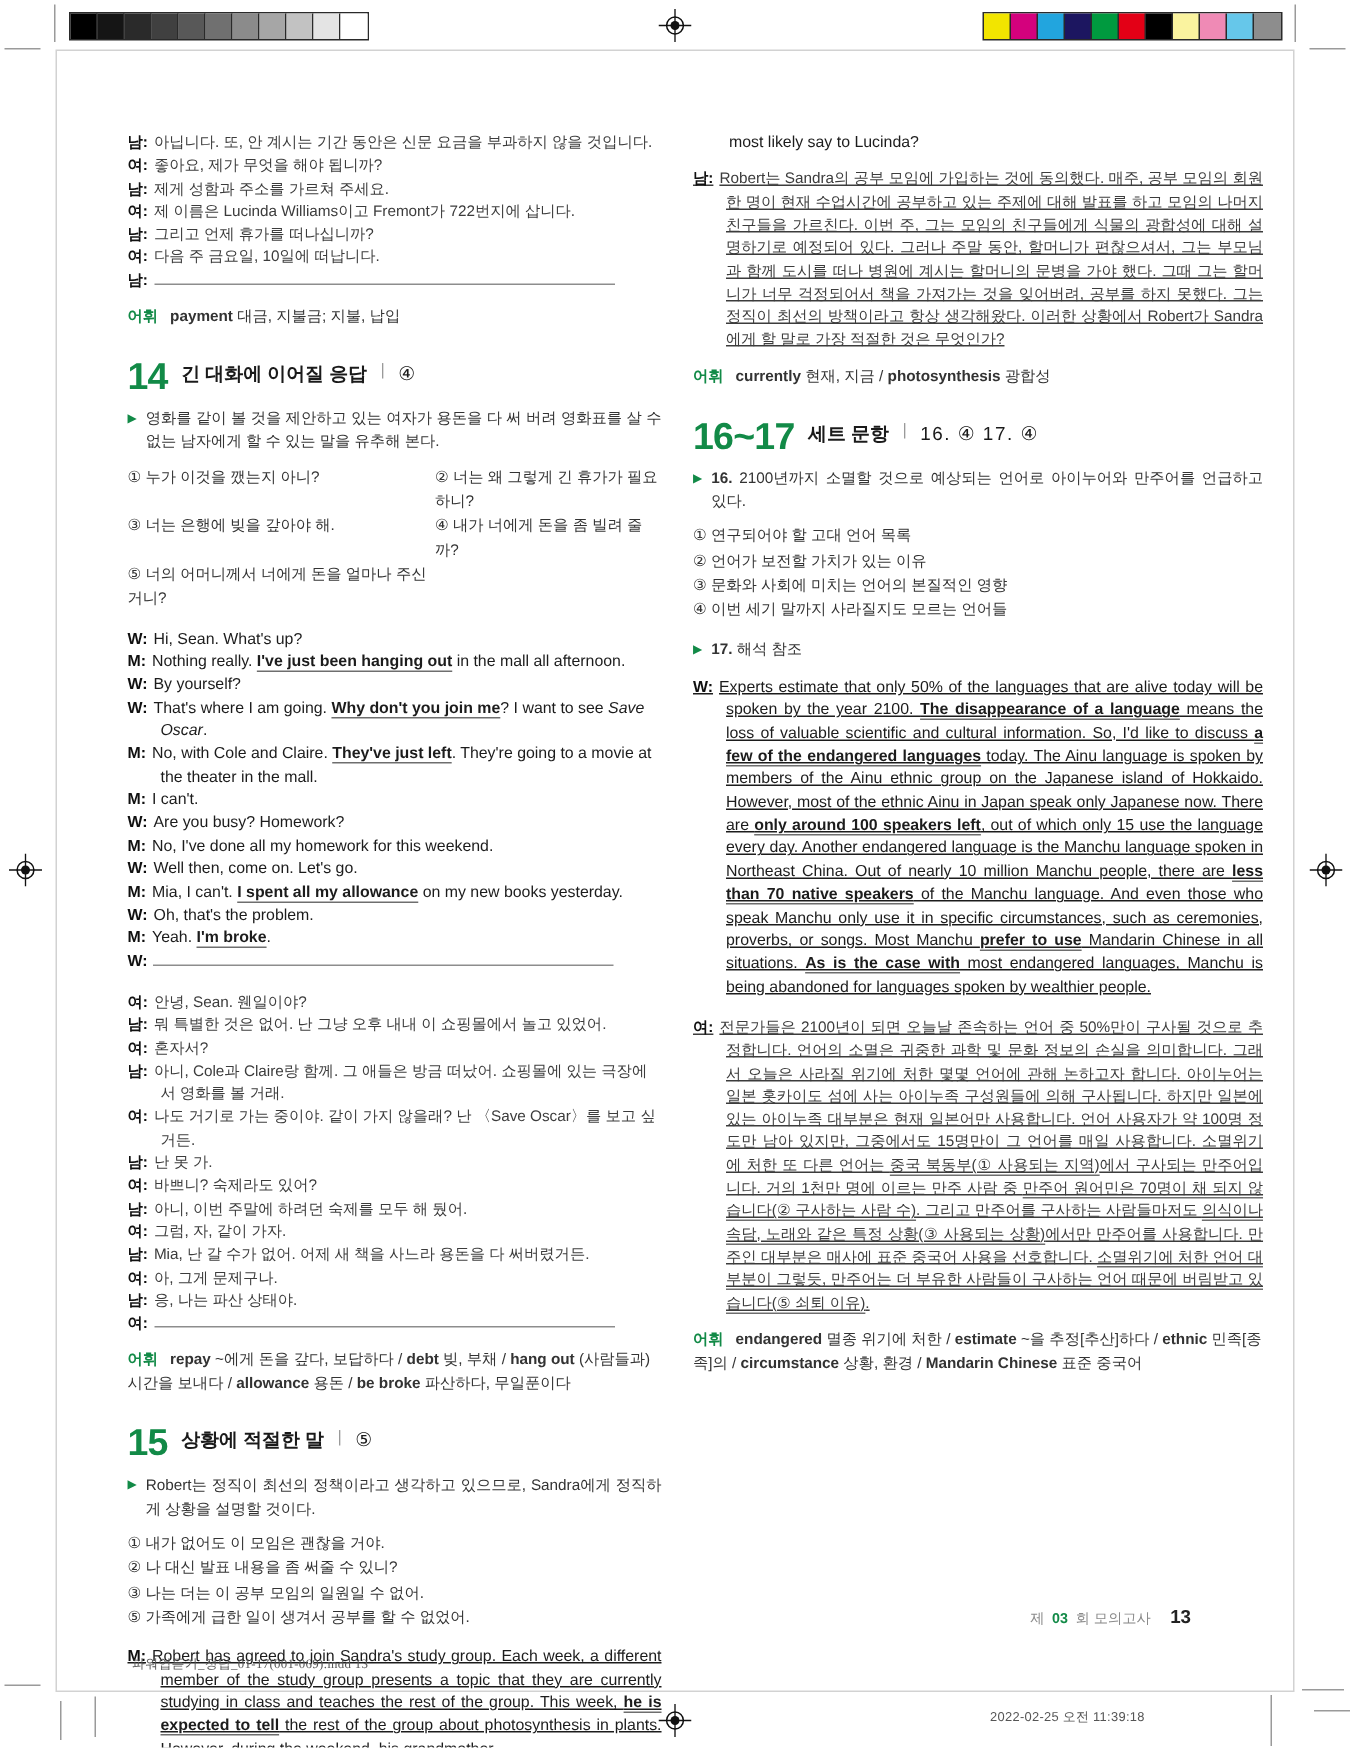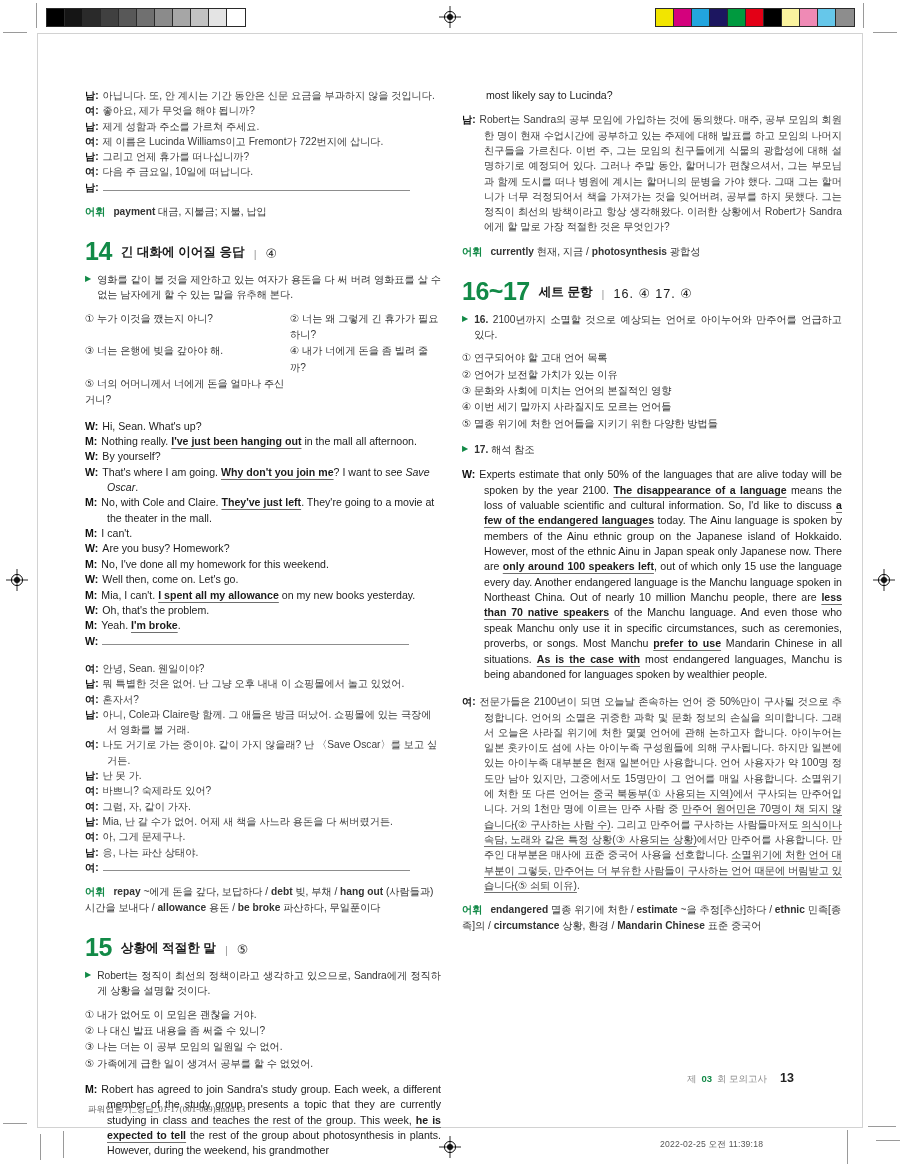--- a/index.html
+++ b/index.html
@@ -23,31 +23,31 @@
   .crop{ position:absolute; background:#9a9a9a; }
 
   
   .col{ position:absolute; top:88px; }
   .col-left{ left:85px; width:356px; }
   .col-right{ left:462px; width:380px; }
 
   .ko-text{ font-size:10.2px; color:var(--gray-ink); line-height:1.5; }
   .en-text{ font-size:10.6px; color:var(--ink); line-height:1.45; }
   .dline{ padding-left:22px; text-indent:-22px; }
-  .para .dline{ text-align:justify; }
+  .para .dline{ text-align:justify;text-decoration:underline; }
   .spk{ font-weight:700; color:#101010; margin-right:4px; }
   .fb{ font-weight:700; }
   .fi{ font-style:italic; }
   .fu{ text-decoration:underline; text-decoration-color:#6e6e6e; text-decoration-thickness:1px; text-underline-offset:2.6px; }
   .blank{ display:inline-block; width:calc(100% - 27px); height:9px; border-bottom:1px solid #8d8d8d; }
 
   .vocab{ font-size:10.2px; color:#333; line-height:1.55; margin-top:9px; }
   .vlabel{ color:var(--green); font-weight:700; margin-right:8px; }
 
-  .sec-head{ display:flex; align-items:flex-end; gap:9px; margin:21px 0 10px; }
+  .sec-head{ display:flex; gap:9px; margin:21px 0 10px; }
   .sec-num{ color:var(--green); font-weight:800; font-size:25px; line-height:0.85; letter-spacing:-0.5px; }
   .sec-title{ font-size:12.6px; font-weight:700; color:#1a1a1a; padding-bottom:1px; }
   .sec-sep{ color:#9a9a9a; font-size:11px; padding-bottom:2px; }
   .sec-ans{ font-size:12.6px; color:#1a1a1a; padding-bottom:1px; letter-spacing:1px; }
 
   .guide{ display:flex; gap:6px; font-size:10.2px; color:#333; line-height:1.5; margin-bottom:8px; text-align:justify; }
   .gmark{ color:var(--green); font-size:8px; line-height:1; padding-top:3px; flex:0 0 auto; }
 
   .options{ font-size:10.2px; color:#333; margin-bottom:10px; }
   .options .opt{ line-height:1.6; }
@@ -192,20 +192,21 @@
         <div class="dline"><span class="spk">W:</span><span class="blank"></span></div>
       </div>
     <div class="ko-text trans-block">
         <div class="dline"><span class="spk">여:</span><span>안녕, Sean. 웬일이야?</span></div>
         <div class="dline"><span class="spk">남:</span><span>뭐 특별한 것은 없어. 난 그냥 오후 내내 이 쇼핑몰에서 놀고 있었어.</span></div>
         <div class="dline"><span class="spk">여:</span><span>혼자서?</span></div>
         <div class="dline"><span class="spk">남:</span><span>아니, Cole과 Claire랑 함께. 그 애들은 방금 떠났어. 쇼핑몰에 있는 극장에서 영화를 볼 거래.</span></div>
         <div class="dline"><span class="spk">여:</span><span>나도 거기로 가는 중이야. 같이 가지 않을래? 난 〈Save Oscar〉를 보고 싶거든.</span></div>
         <div class="dline"><span class="spk">남:</span><span>난 못 가.</span></div>
         <div class="dline"><span class="spk">여:</span><span>바쁘니? 숙제라도 있어?</span></div>
+        <div class="dline"><span class="spk">남:</span><span>아니, 이번 주말에 하려던 숙제를 모두 해 뒀어.</span></div>
         <div class="dline"><span class="spk">여:</span><span>그럼, 자, 같이 가자.</span></div>
         <div class="dline"><span class="spk">남:</span><span>Mia, 난 갈 수가 없어. 어제 새 책을 사느라 용돈을 다 써버렸거든.</span></div>
         <div class="dline"><span class="spk">여:</span><span>아, 그게 문제구나.</span></div>
         <div class="dline"><span class="spk">남:</span><span>응, 나는 파산 상태야.</span></div>
         <div class="dline"><span class="spk">여:</span><span class="blank"></span></div>
       </div>
     <div class="vocab">
       <span class="vlabel">어휘</span><span><span class="fb">repay</span><span> ~에게 돈을 갚다, 보답하다 / </span><span class="fb">debt</span><span> 빚, 부채 / </span><span class="fb">hang out</span><span> (사람들과) 시간을 보내다 / </span><span class="fb">allowance</span><span> 용돈 / </span><span class="fb">be broke</span><span> 파산하다, 무일푼이다</span></span>
     </div>
   </section>
@@ -253,21 +254,20 @@
     </div>
     <div class="guide">
       <span class="gmark">▶</span>
       <span><span class="fb">16. </span><span>2100년까지 소멸할 것으로 예상되는 언어로 아이누어와 만주어를 언급하고 있다.</span></span>
     </div>
     <div class="options">
         <div class="opt">① 연구되어야 할 고대 언어 목록</div>
         <div class="opt">② 언어가 보전할 가치가 있는 이유</div>
         <div class="opt">③ 문화와 사회에 미치는 언어의 본질적인 영향</div>
         <div class="opt">④ 이번 세기 말까지 사라질지도 모르는 언어들</div>
-        <div class="opt">⑤ 멸종 위기에 처한 언어들을 지키기 위한 다양한 방법들</div>
       </div>
     <div class="guide">
       <span class="gmark">▶</span>
       <span><span class="fb">17. </span><span>해석 참조</span></span>
     </div>
     <div class="en-text en-block para">
         <div class="dline"><span class="spk">W:</span><span>Experts estimate that only 50% of the languages that are alive today will be spoken by the year 2100. </span><span class="fb fu">The disappearance of a language</span><span> means the loss of valuable scientific and cultural information. So, I'd like to discuss </span><span class="fb fu">a few of the endangered languages</span><span> today. The Ainu language is spoken by members of the Ainu ethnic group on the Japanese island of Hokkaido. However, most of the ethnic Ainu in Japan speak only Japanese now. There are </span><span class="fb fu">only around 100 speakers left</span><span>, out of which only 15 use the language every day. Another endangered language is the Manchu language spoken in Northeast China. Out of nearly 10 million Manchu people, there are </span><span class="fb fu">less than 70 native speakers</span><span> of the Manchu language. And even those who speak Manchu only use it in specific circumstances, such as ceremonies, proverbs, or songs. Most Manchu </span><span class="fb fu">prefer to use</span><span> Mandarin Chinese in all situations. </span><span class="fb fu">As is the case with</span><span> most endangered languages, Manchu is being abandoned for languages spoken by wealthier people.</span></div>
       </div>
     <div class="ko-text trans-block para">
         <div class="dline"><span class="spk">여:</span><span>전문가들은 2100년이 되면 오늘날 존속하는 언어 중 50%만이 구사될 것으로 추정합니다. 언어의 소멸은 귀중한 과학 및 문화 정보의 손실을 의미합니다. 그래서 오늘은 사라질 위기에 처한 몇몇 언어에 관해 논하고자 합니다. 아이누어는 일본 홋카이도 섬에 사는 아이누족 구성원들에 의해 구사됩니다. 하지만 일본에 있는 아이누족 대부분은 현재 일본어만 사용합니다. 언어 사용자가 약 100명 정도만 남아 있지만, 그중에서도 15명만이 그 언어를 매일 사용합니다. 소멸위기에 처한 또 다른 언어는 </span><span class="fu">중국 북동부(① 사용되는 지역)</span><span>에서 구사되는 만주어입니다. 거의 1천만 명에 이르는 만주 사람 중 </span><span class="fu">만주어 원어민은 70명이 채 되지 않습니다(② 구사하는 사람 수)</span><span>. 그리고 만주어를 구사하는 사람들마저도 </span><span class="fu">의식이나 속담, 노래와 같은 특정 상황(③ 사용되는 상황)</span><span>에서만 만주어를 사용합니다. 만주인 대부분은 매사에 표준 중국어 사용을 선호합니다. </span><span class="fu">소멸위기에 처한 언어 대부분이 그렇듯, 만주어는 더 부유한 사람들이 구사하는 언어 때문에 버림받고 있습니다(⑤ 쇠퇴 이유)</span><span>.</span></div>

